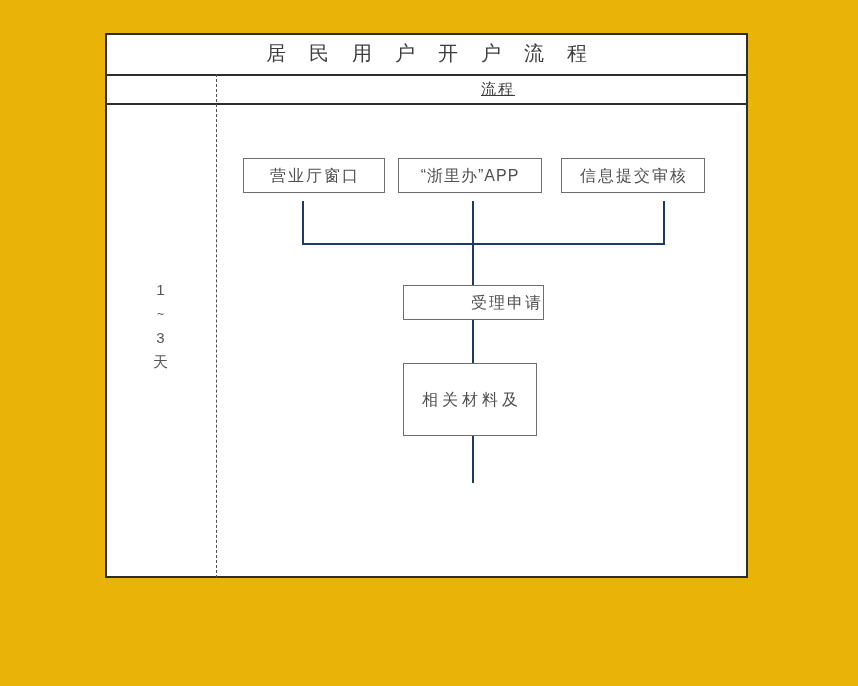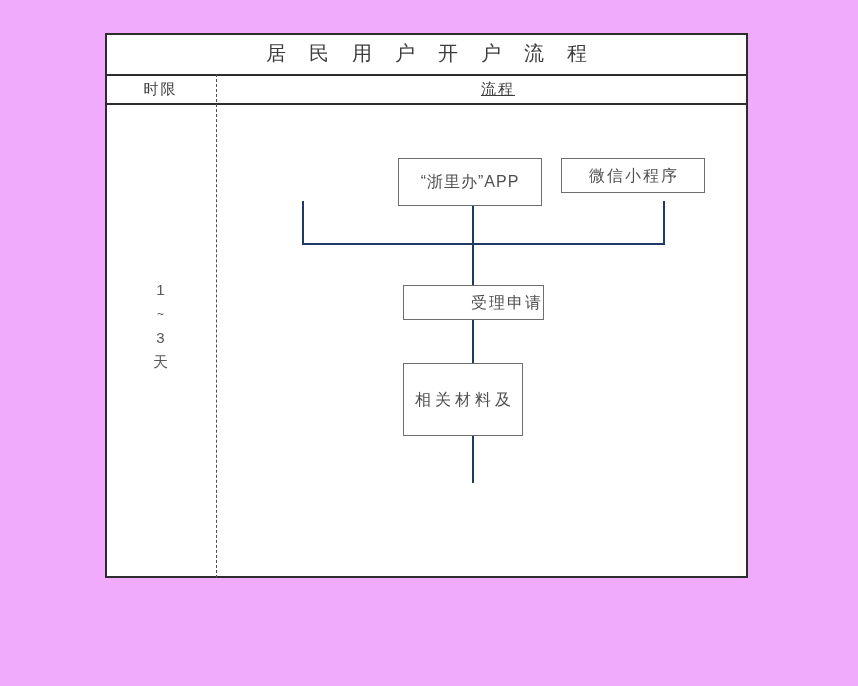--- a/index.html
+++ b/index.html
@@ -1,17 +1,17 @@
 <!DOCTYPE html>
 <html><head>
 <meta charset="utf-8">
 <style>
   html,body{margin:0;padding:0;background:#ffffff;}
   body{width:858px;height:686px;font-family:"Liberation Sans","DejaVu Sans",sans-serif;}
-  .canvas{position:relative;width:858px;height:686px;background:#f0abfc;overflow:hidden;}
+  .canvas{position:relative;width:858px;height:686px;background:#eab308;overflow:hidden;}
 
   
   .table-frame{position:absolute;left:105px;top:33px;width:643px;height:545px;
     border:2px solid #2d2d2d;box-sizing:border-box;background:#ffffff;}
   .hline{position:absolute;left:105px;width:643px;height:0;border-top:2px solid #2d2d2d;}
   .title-sep{top:74px;}
   .header-sep{top:103px;}
   .vdash{position:absolute;left:216px;top:74px;height:504px;width:0;
     border-left:1px dashed #4f4f4f;}
 
@@ -27,24 +27,24 @@
   .time-label div{line-height:24px;}
   .time-label .tilde{font-size:12px;}
 
   
   .fbox{position:absolute;background:#ffffff;border:1px solid #6e6e6e;box-sizing:border-box;
     display:flex;flex-direction:column;align-items:center;justify-content:center;
     font-size:16px;color:#4f4f4f;letter-spacing:2px;text-indent:2px;z-index:2;}
   .fbox .ln{line-height:26px;white-space:nowrap;}
   .fbox .wide{letter-spacing:4px;text-indent:4px;}
   .b-hall{left:243px;top:158px;width:142px;height:35px;}
-  .b-app{left:398px;top:158px;width:144px;height:48px;letter-spacing:1px;text-indent:0;}
+  .b-app{left:398px;top:158px;width:144px;height:35px;letter-spacing:1px;text-indent:0;}
   .b-wechat{left:561px;top:158px;width:144px;height:35px;}
   .b-accept{left:403px;top:285px;width:141px;height:35px;align-items:flex-end;}
-  .b-materials{left:403px;top:363px;width:120px;height:73px;}
+  .b-materials{left:403px;top:363px;width:134px;height:73px;}
   .b-handle{left:403px;top:483px;width:143px;height:35px;}
 
   
   .conn{position:absolute;background:#1c3a63;z-index:1;}
   .c-stub-left{left:302px;top:201px;width:2px;height:44px;}
   .c-stub-mid{left:472px;top:201px;width:2px;height:84px;}
   .c-stub-right{left:663px;top:201px;width:2px;height:44px;}
   .c-merge{left:302px;top:243px;width:363px;height:2px;}
   .c-v1{left:472px;top:320px;width:2px;height:43px;}
   .c-v2{left:472px;top:436px;width:2px;height:47px;}
@@ -53,35 +53,37 @@
 <body>
 
 <div class="canvas">
 
   <div class="table-frame"></div>
   <div class="hline title-sep"></div>
   <div class="hline header-sep"></div>
   <div class="vdash"></div>
 
   <div class="title">居民用户开户流程</div>
-  <div class="hdr hdr-left">时限</div>
   <div class="hdr hdr-right">流程</div>
 
   <div class="time-label">
     <div>1</div>
     <div class="tilde">~</div>
     <div>3</div>
     <div>天</div>
   </div>
 
+  <div class="fbox b-hall">
+    <span class="ln">营业厅窗口</span>
+  </div>
   <div class="fbox b-app">
     <span class="ln">“浙里办”APP</span>
   </div>
   <div class="fbox b-wechat">
-    <span class="ln">微信小程序</span>
+    <span class="ln">信息提交审核</span>
   </div>
 
   <div class="conn c-stub-left"></div>
   <div class="conn c-stub-mid"></div>
   <div class="conn c-stub-right"></div>
   <div class="conn c-merge"></div>
   <div class="conn c-v1"></div>
   <div class="conn c-v2"></div>
 
   <div class="fbox b-accept">

